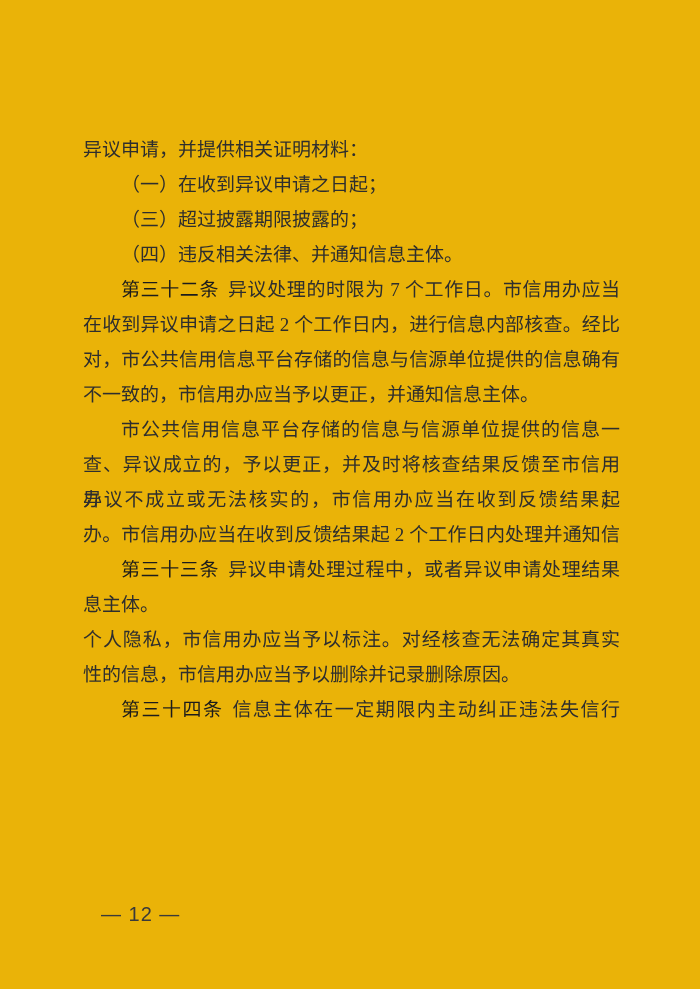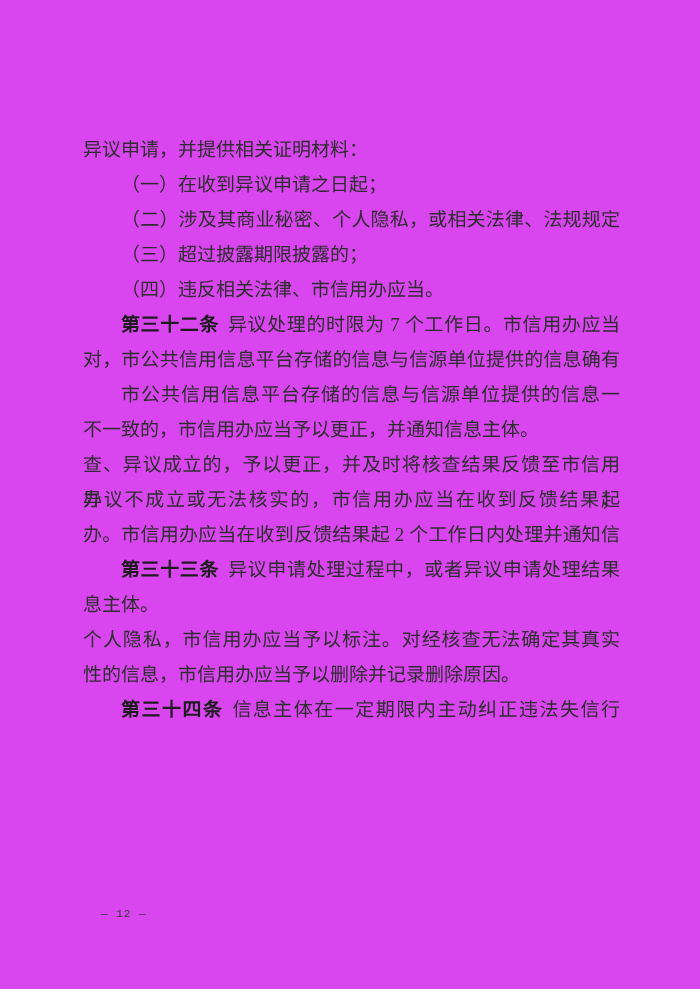--- a/index.html
+++ b/index.html
@@ -5,21 +5,21 @@
   html, body {
     margin: 0;
     padding: 0;
     background: #e8e8e8;
   }
   .page {
     position: relative;
     width: 700px;
     height: 989px;
     margin: 0 auto;
-    background: #d946ef;
+    background: #eab308;
     overflow: hidden;
     font-family: "Liberation Serif", "DejaVu Serif", serif;
     color: #2e2e2e;
   }
   .text-block {
     position: absolute;
     left: 83px;
     top: 132px;
     width: 537px;
   }
@@ -34,52 +34,52 @@
   .line.fill {
     white-space: normal;
     text-align: justify;
     text-align-last: justify;
     text-justify: inter-character;
   }
   .line.indent {
     padding-left: 38px;
   }
   .head {
-    font-weight: 700;
+    font-weight: 400;
     font-family: "Liberation Sans", "DejaVu Sans", sans-serif;
     color: #1c1c1c;
     margin-right: 9px;
   }
   .head:empty { display: none; }
   .footer {
     position: absolute;
     left: 101px;
     top: 903px;
     height: 22px;
     line-height: 22px;
-    font-size: 11px;
+    font-size: 20px;
     letter-spacing: 1px;
     color: #3a3a3a;
-    font-family: Liberation Mono, monospace;
+    font-family: Liberation Sans, sans-serif;
   }
 </style>
 </head>
 <body>
 
 <div class="page">
   <div class="text-block" id="text-block">
       <div class="line"><span>异议申请，并提供相关证明材料：</span></div>
       <div class="line indent"><span>（一）在收到异议申请之日起；</span></div>
-      <div class="line indent fill"><span>（二）涉及其商业秘密、个人隐私，或相关法律、法规规定</span></div>
       <div class="line indent"><span>（三）超过披露期限披露的；</span></div>
-      <div class="line indent"><span>（四）违反相关法律、市信用办应当。</span></div>
+      <div class="line indent"><span>（四）违反相关法律、并通知信息主体。</span></div>
       <div class="line indent fill"><span class="head">第三十二条</span><span>异议处理的时限为 7 个工作日。市信用办应当</span></div>
+      <div class="line fill"><span>在收到异议申请之日起 2 个工作日内，进行信息内部核查。经比</span></div>
       <div class="line fill"><span>对，市公共信用信息平台存储的信息与信源单位提供的信息确有</span></div>
+      <div class="line"><span>不一致的，市信用办应当予以更正，并通知信息主体。</span></div>
       <div class="line indent fill"><span>市公共信用信息平台存储的信息与信源单位提供的信息一</span></div>
-      <div class="line"><span>不一致的，市信用办应当予以更正，并通知信息主体。</span></div>
       <div class="line fill"><span>查、异议成立的，予以更正，并及时将核查结果反馈至市信用办；</span></div>
       <div class="line fill"><span>异议不成立或无法核实的，市信用办应当在收到反馈结果起</span></div>
       <div class="line fill"><span>办。市信用办应当在收到反馈结果起 2 个工作日内处理并通知信</span></div>
       <div class="line indent fill"><span class="head">第三十三条</span><span>异议申请处理过程中，或者异议申请处理结果</span></div>
       <div class="line"><span>息主体。</span></div>
       <div class="line fill"><span>个人隐私，市信用办应当予以标注。对经核查无法确定其真实</span></div>
       <div class="line"><span>性的信息，市信用办应当予以删除并记录删除原因。</span></div>
       <div class="line indent fill"><span class="head">第三十四条</span><span>信息主体在一定期限内主动纠正违法失信行</span></div>
     </div>
   <div class="footer">

